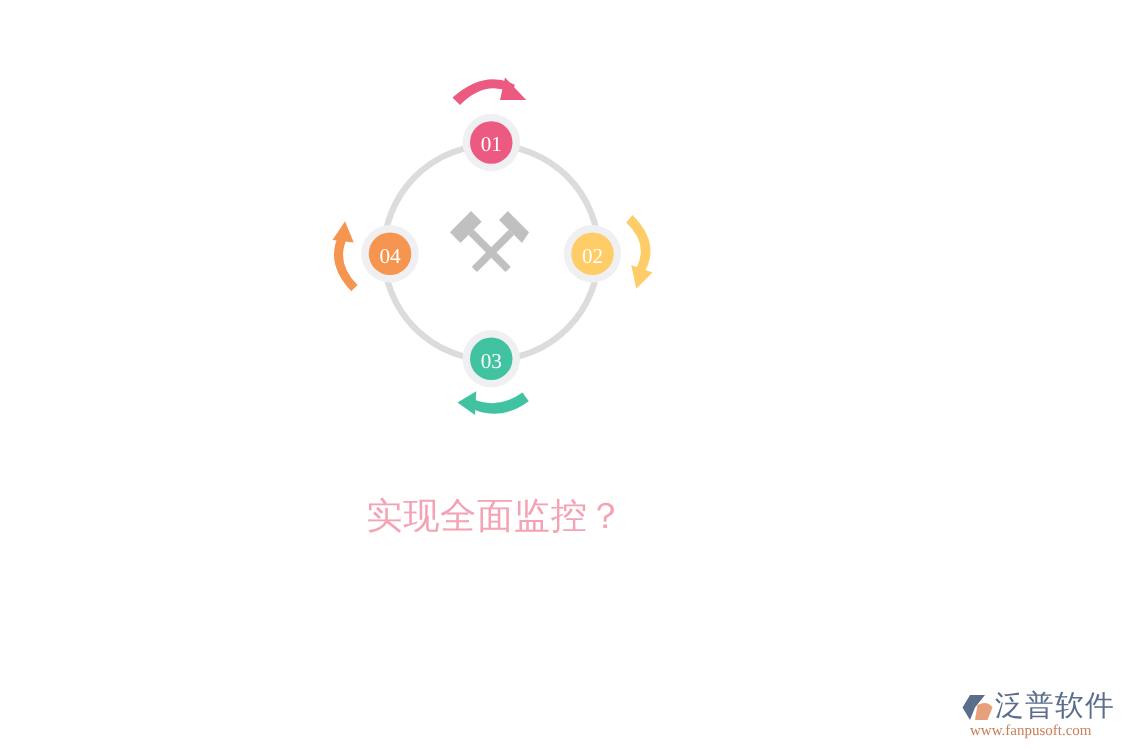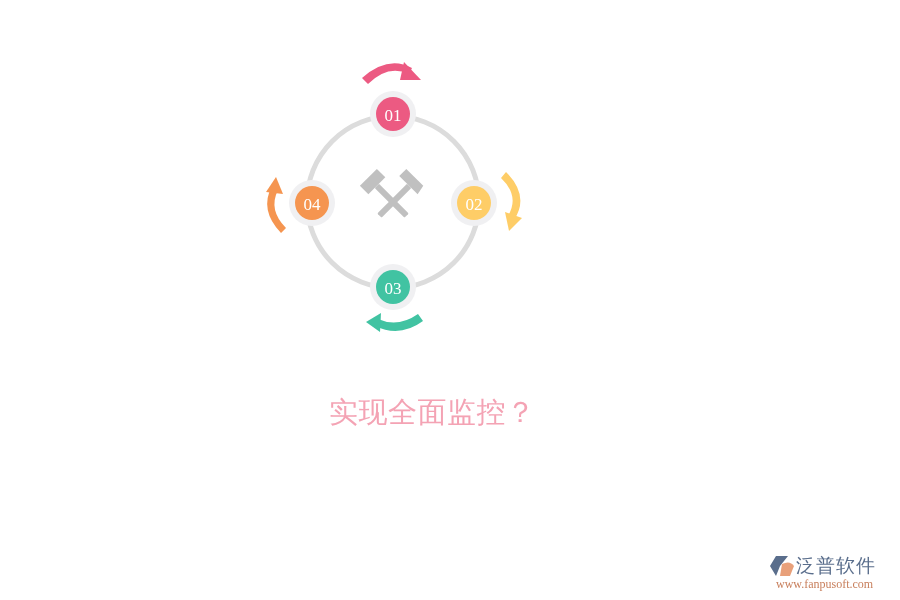--- a/index.html
+++ b/index.html
@@ -37,42 +37,41 @@
       display: block;
       white-space: nowrap;
     }
     .title .line1 {
       text-align: left;
       padding-left: 57px;
     }
     .title .line2 {
       text-align: left;
       padding-left: 293px;
-      margin-left: 36px;
     }
     .logo {
       position: absolute;
       left: 768px;
       top: 552px;
       width: 130px;
       height: 40px;
     }
     .logo-mark {
       position: absolute;
       left: 0;
       top: 2px;
       width: 28px;
       height: 24px;
     }
     .logo-name {
       position: absolute;
       left: 28px;
       top: 0px;
       font-family: "DejaVu Sans", "Liberation Sans", sans-serif;
-      font-size: 19px;
+      font-size: 23px;
       color: #5a6e8c;
       letter-spacing: 1px;
       line-height: 26px;
       white-space: nowrap;
       text-align: right;
     }
     .logo-url {
       position: absolute;
       left: 8px;
       top: 25px;

